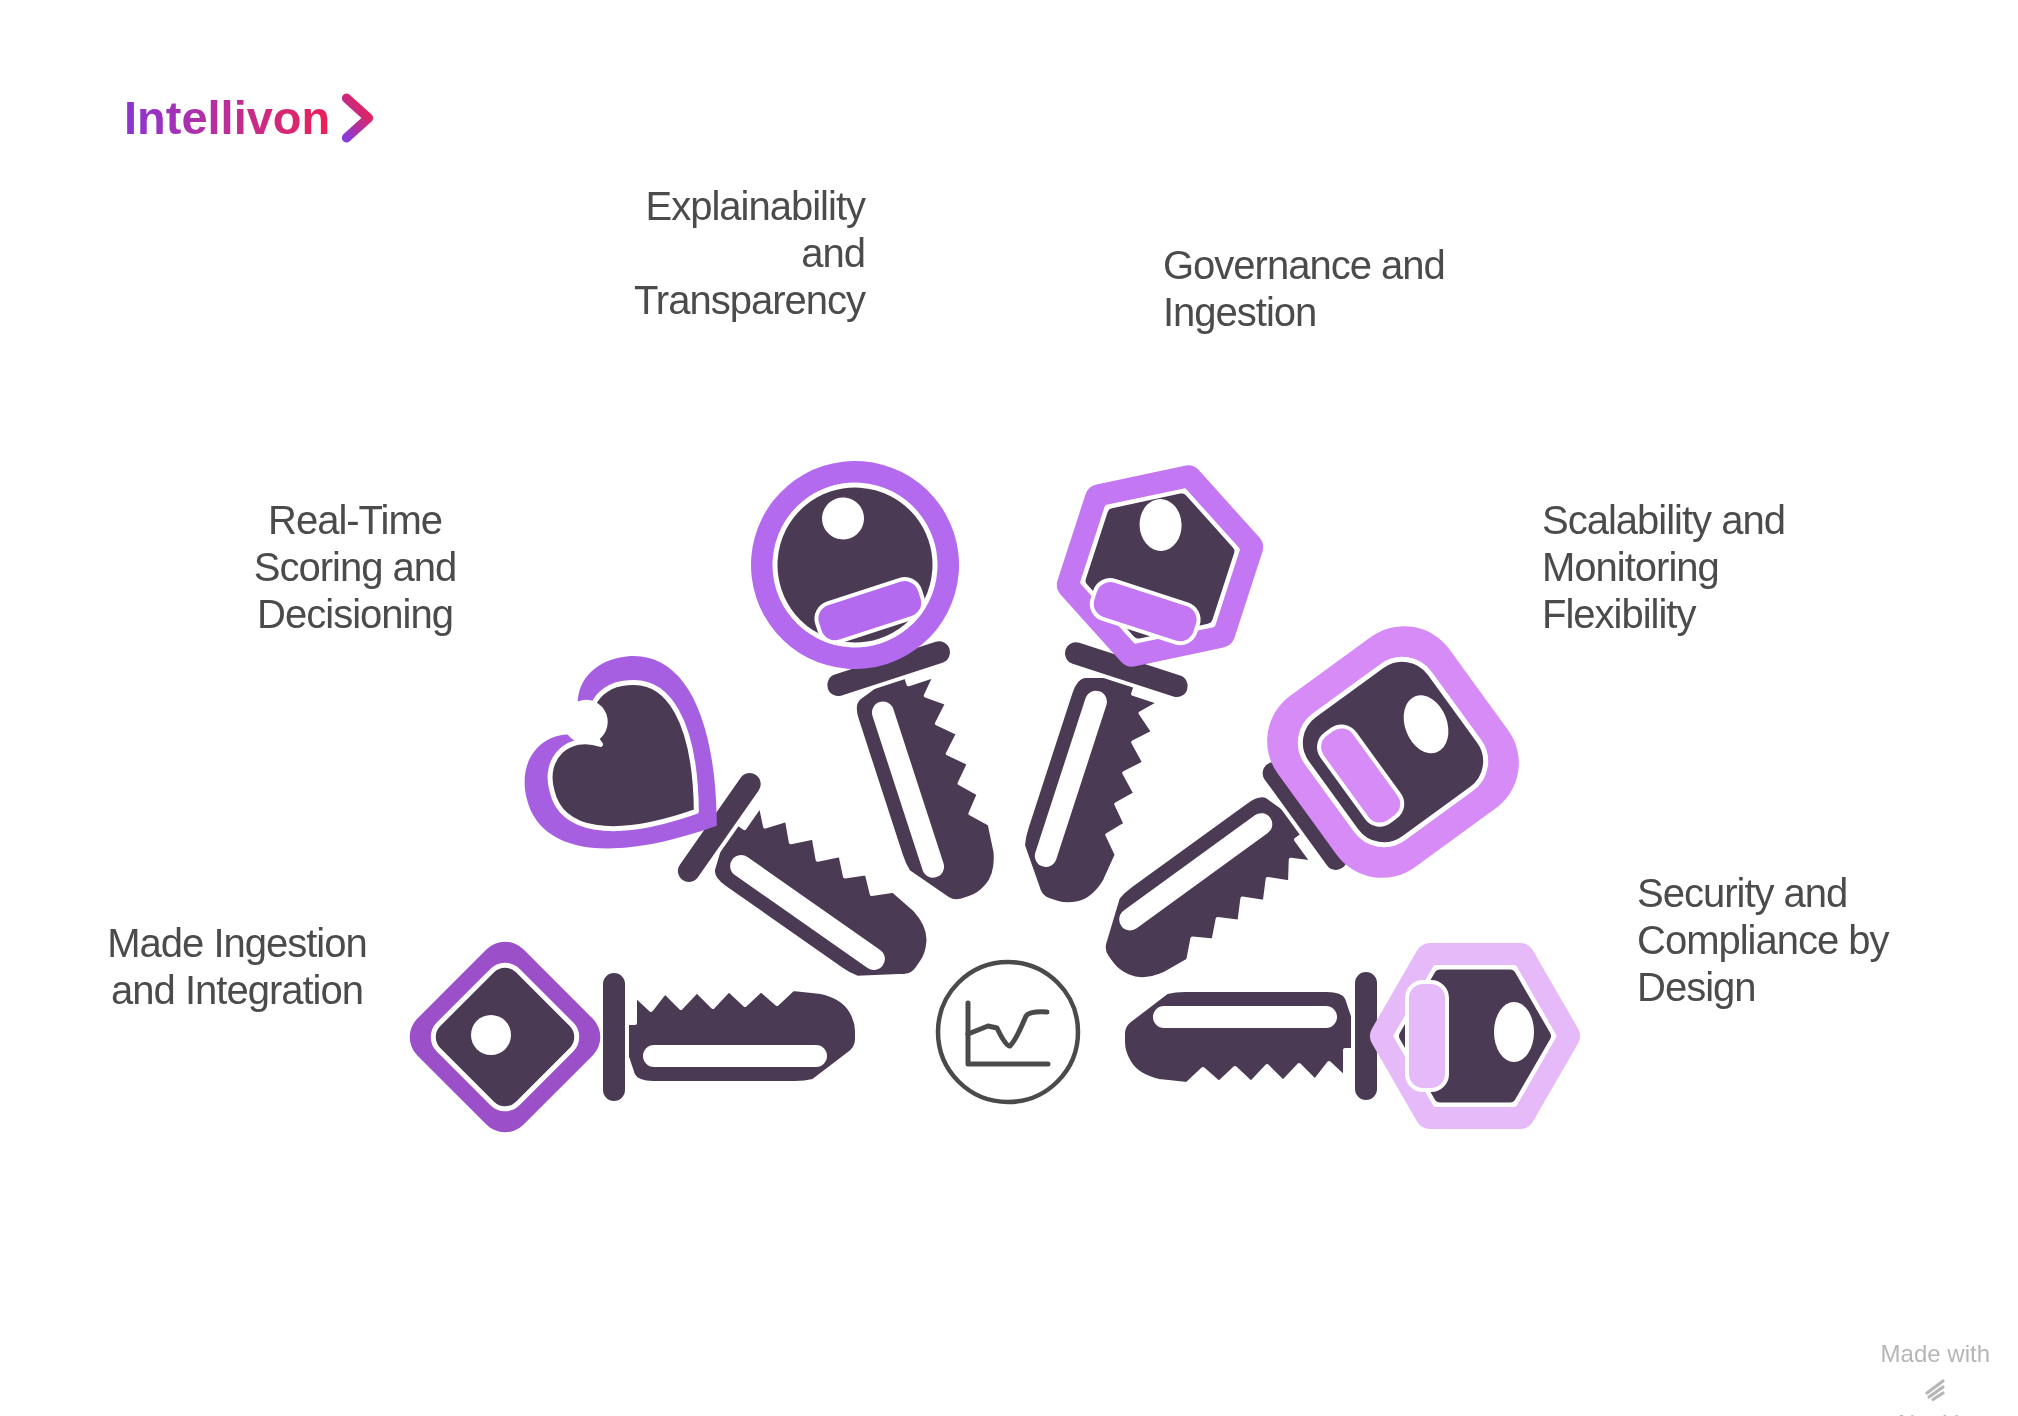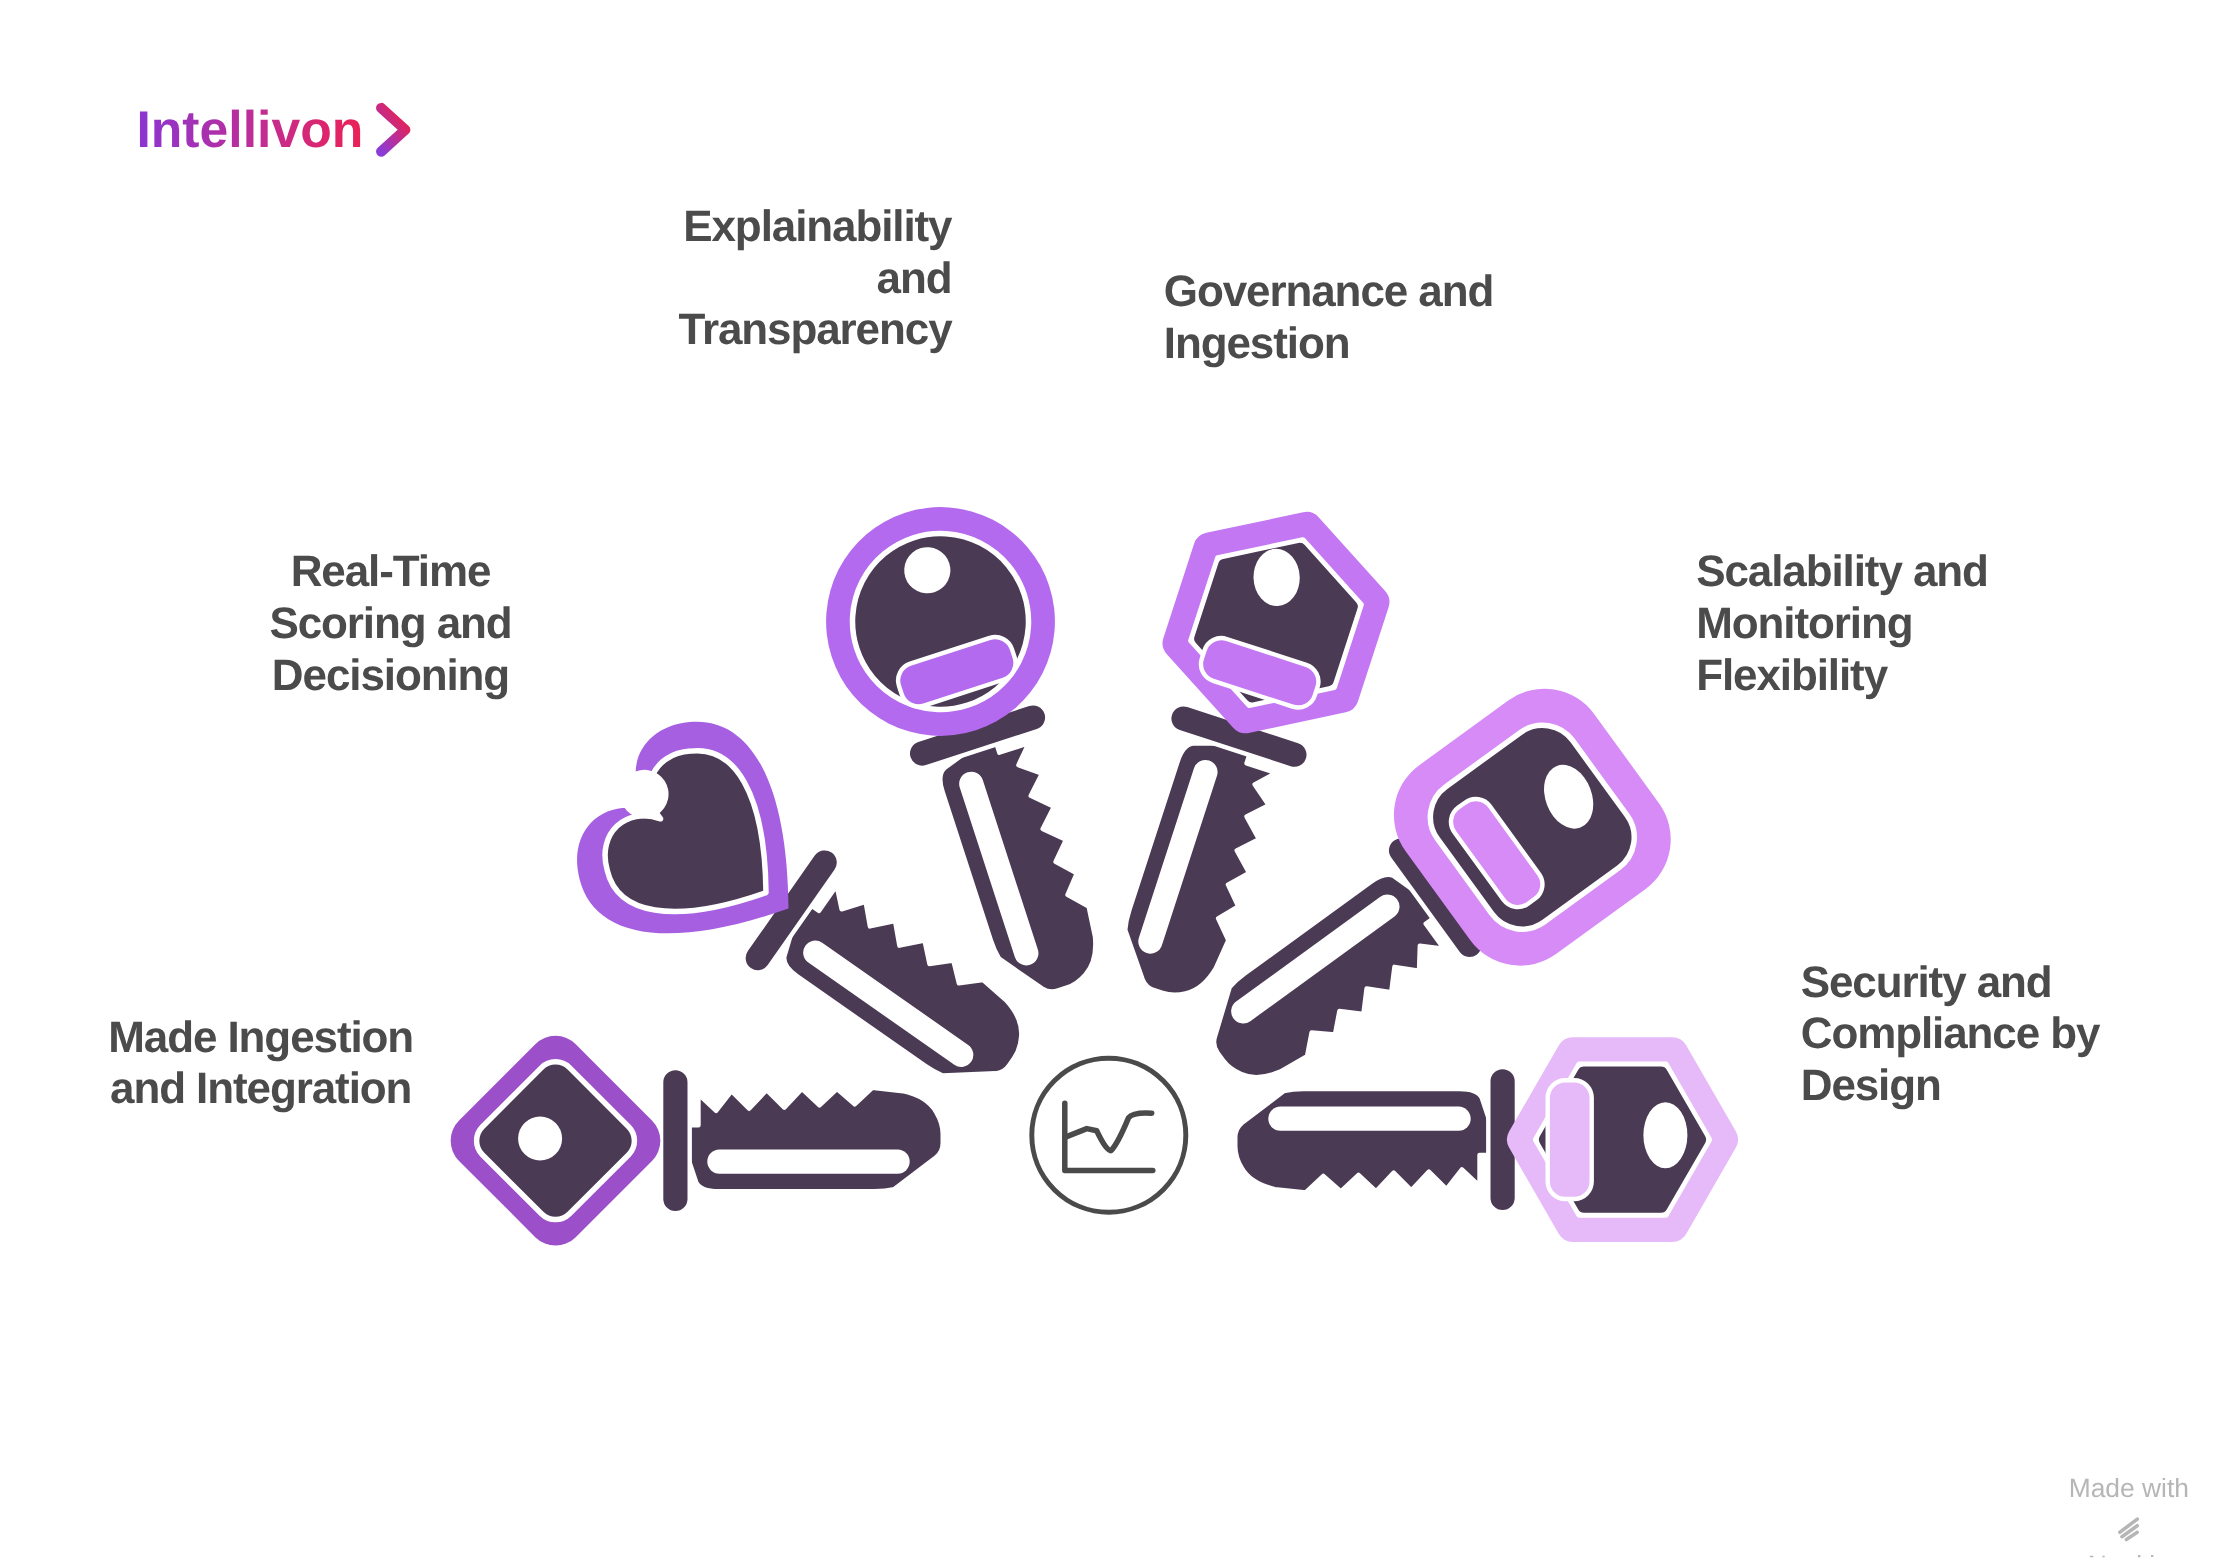--- a/index.html
+++ b/index.html
@@ -4,28 +4,28 @@
 <style>
   html,body{margin:0;padding:0;background:#fff;}
   .canvas{position:relative;width:2018px;height:1416px;background:#fff;overflow:hidden;
           font-family:"Liberation Sans",sans-serif;}
   
   .logo{position:absolute;left:124px;top:90px;display:flex;align-items:center;gap:10px;}
   .logo-text{font-size:47px;font-weight:600;letter-spacing:0px;
     background:linear-gradient(90deg,var(--logo-start) 0%,#c12d93 55%,var(--logo-end) 100%);
     -webkit-background-clip:text;background-clip:text;color:transparent;}
   
-  .klabel{position:absolute;font-weight:bold;font-size:40px;line-height:47px;
+  .klabel{position:absolute;font-weight:normal;font-size:40px;line-height:47px;
           color:var(--text);letter-spacing:-1px;}
   .klabel.center{text-align:center;}
   .klabel.right{text-align:right;}
   .lbl-data{left:77px;top:920px;width:320px;}
   .lbl-realtime{left:200px;top:497px;width:310px;}
   .lbl-explain{left:455px;top:183px;width:410px;}
-  .lbl-govern{left:1058px;top:242px;width:420px;}
+  .lbl-govern{left:1163px;top:242px;width:420px;}
   .lbl-scal{left:1542px;top:497px;width:420px;}
   .lbl-sec{left:1637px;top:870px;width:420px;}
   
   .dark{fill:var(--key-dark);}
   .wstroke{stroke:#fff;stroke-width:4px;stroke-linejoin:round;}
   .slot{fill:#fff;}
   .hole{fill:#fff;}
   .wline{stroke:#fff;stroke-width:5px;fill:var(--key-dark);stroke-linejoin:round;}
   .whexline{fill:none;stroke:#fff;stroke-width:5px;stroke-linejoin:round;}
   .hexdark{fill:var(--key-dark);stroke:var(--key-dark);stroke-width:12px;stroke-linejoin:round;}

